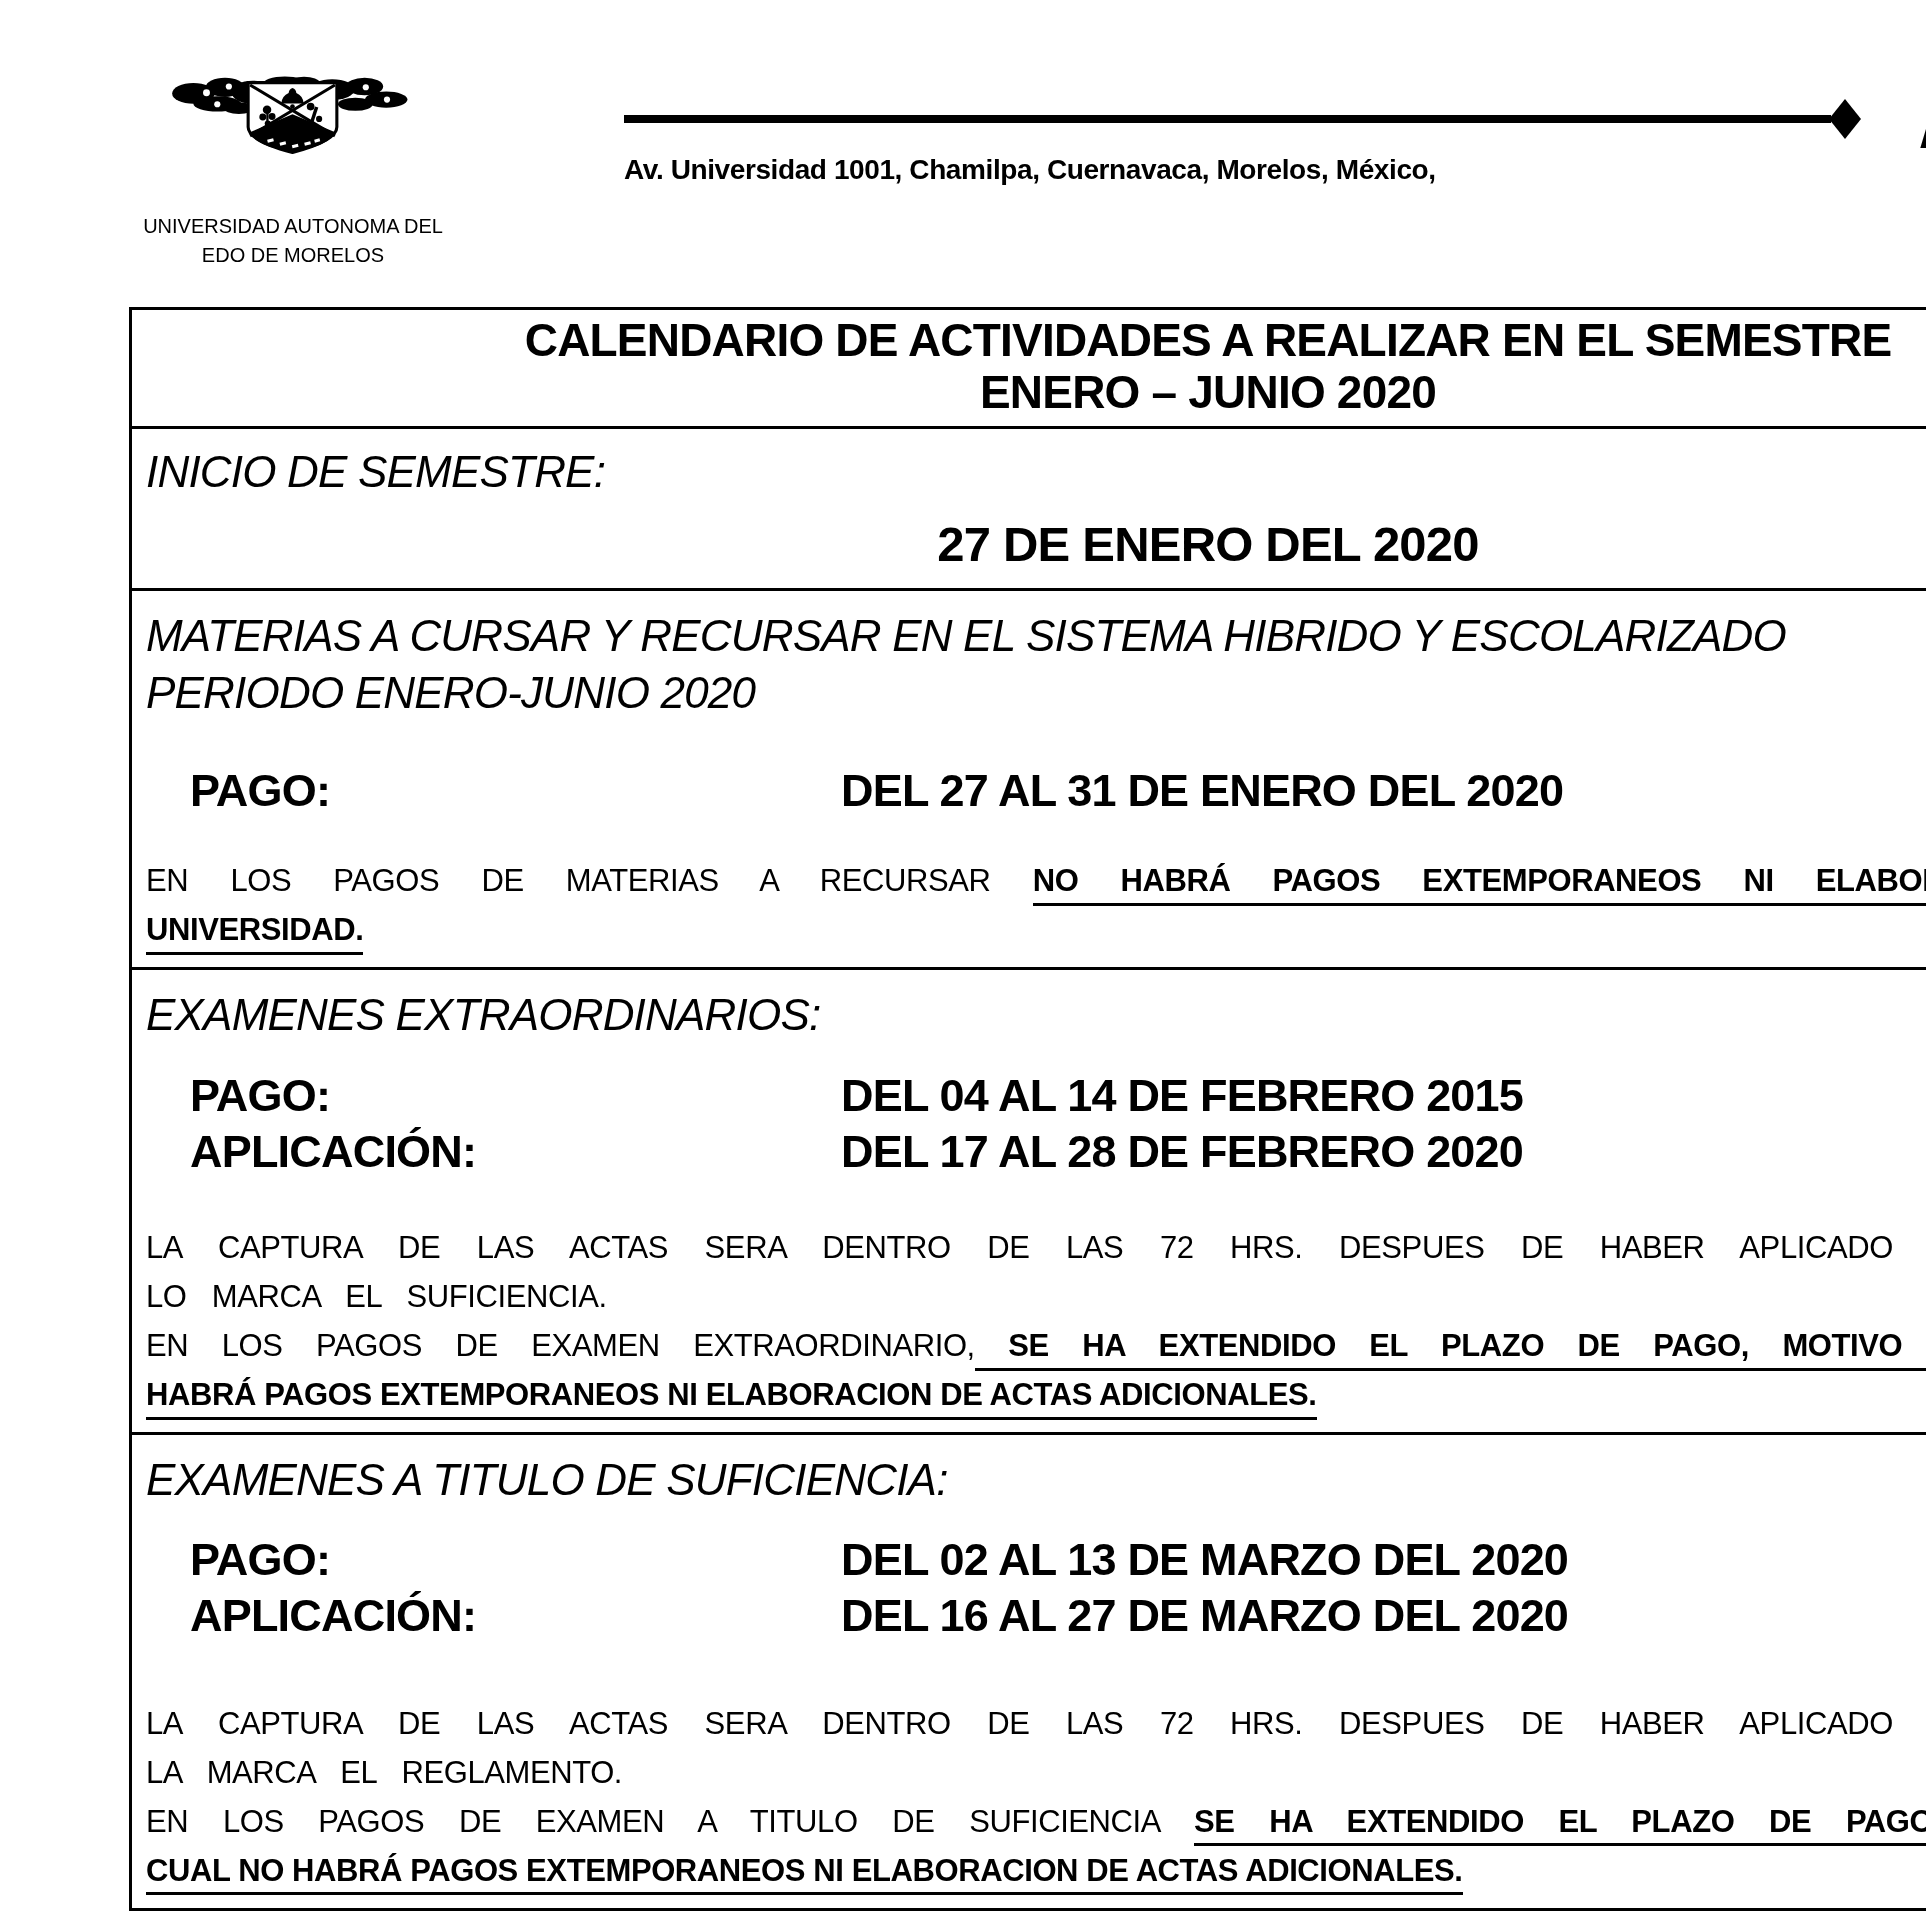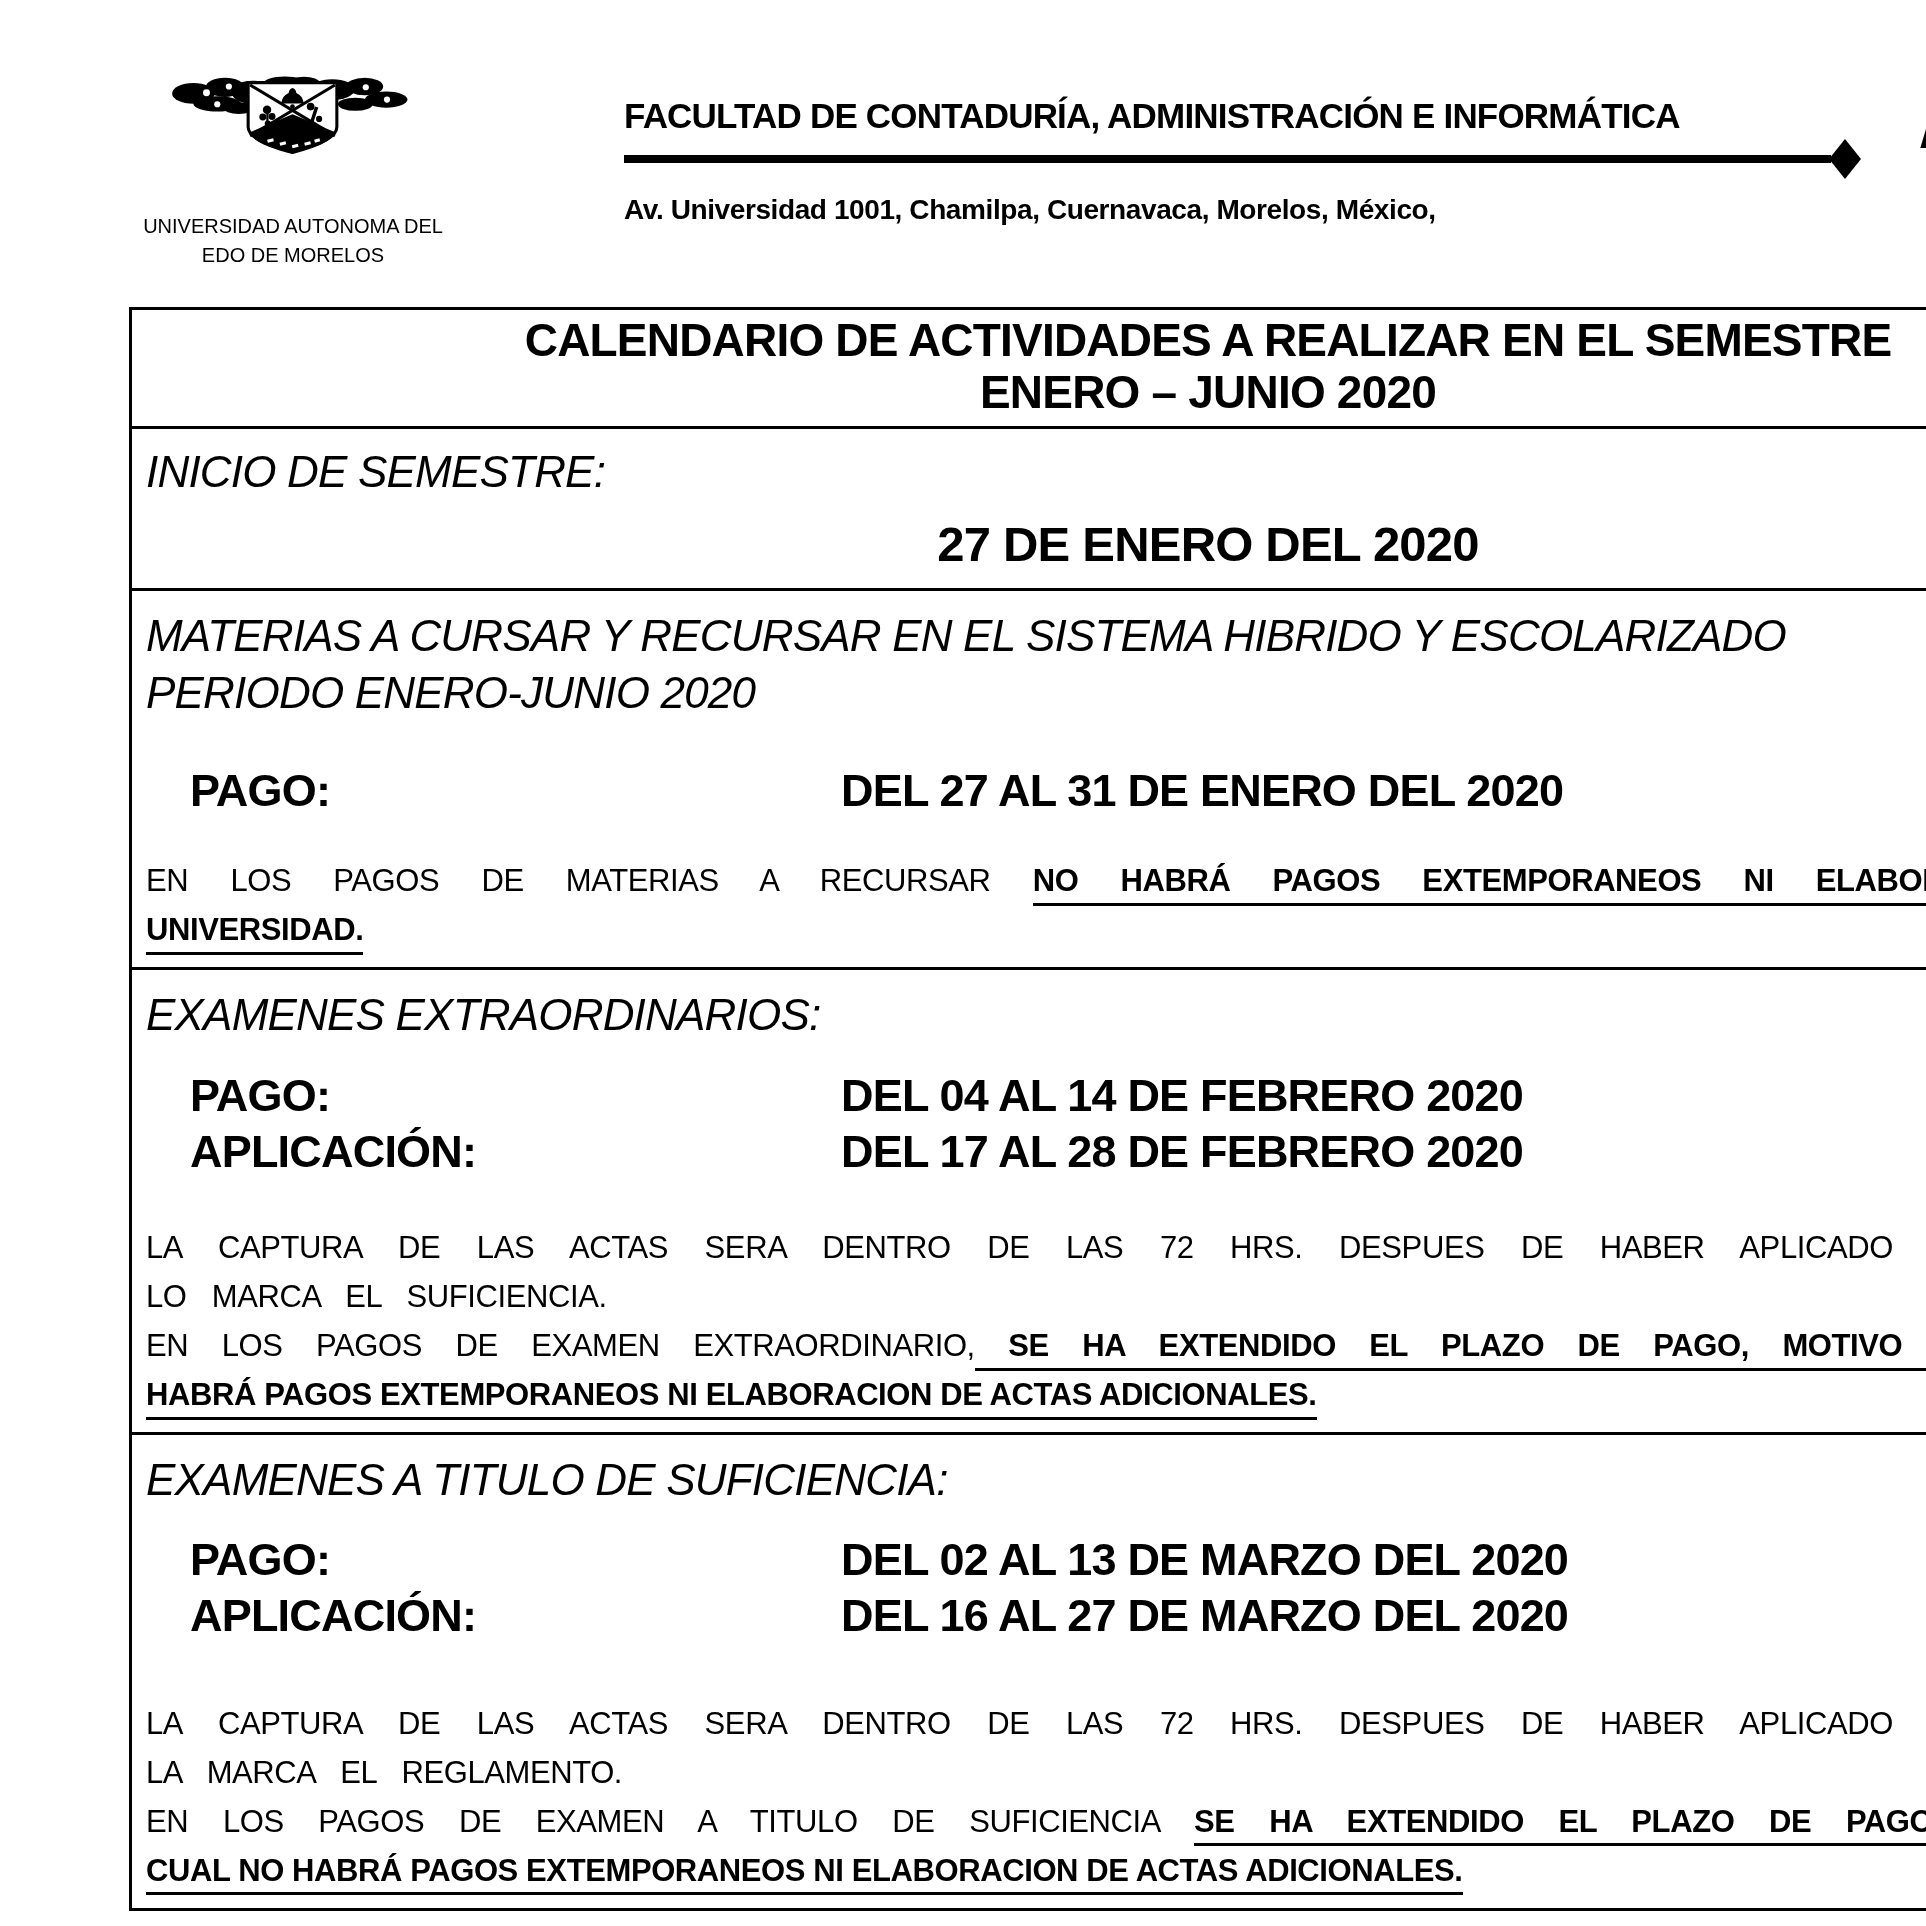--- a/index.html
+++ b/index.html
@@ -109,21 +109,20 @@
           <circle cx="384" cy="124" r="8"></circle>
       </g>
     </svg>
 
     <div class="univ-name">
       <div>UNIVERSIDAD AUTONOMA DEL</div>
       <div>EDO DE MORELOS</div>
     </div>
 
     <div class="hdr-center">
-      <div class="fac-title">FACULTAD DE CONTADURÍA, ADMINISTRACIÓN E INFORMÁTICA</div>
       <div class="rule-row">
         <div class="rule-bar"></div>
         <div class="rule-diamond"></div>
       </div>
       <div class="addr-block">
         <div class="addr">Av. Universidad 1001, Chamilpa, Cuernavaca, Morelos, México,</div>
       </div>
     </div>
 
     <div class="fcai">
@@ -156,21 +155,21 @@
         </div>
         <div class="ln lline">
           <span class="b u">UNIVERSIDAD.</span>
         </div>
       </div>
     </div>
 
     <div class="row sec">
       <div class="it-head">EXAMENES EXTRAORDINARIOS:</div>
       <div class="pline pgroup2">
-        <span class="lab">PAGO:</span><span>DEL 04 AL 14 DE FEBRERO 2020</span>
+        <span class="lab">PAGO:</span><span>DEL 04 AL 14 DE FEBRERO 2015</span>
       </div>
       <div class="pline">
         <span class="lab">APLICACIÓN:</span><span>DEL 17 AL 28 DE FEBRERO 2020</span>
       </div>
       <div class="para para2">
         <div class="ln jline">
           <span>LA CAPTURA DE LAS ACTAS SERA DENTRO DE LAS 72 HRS. DESPUES DE HABER APLICADO EL EXAMEN, COMO</span>
         </div>
         <div class="ln lline spread">
           <span>LO MARCA EL SUFICIENCIA.</span>

